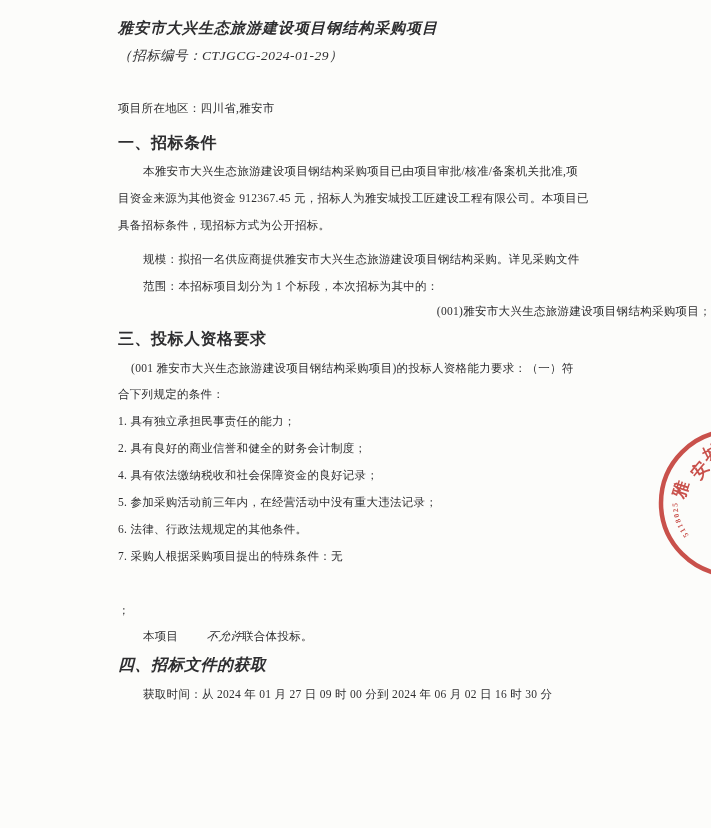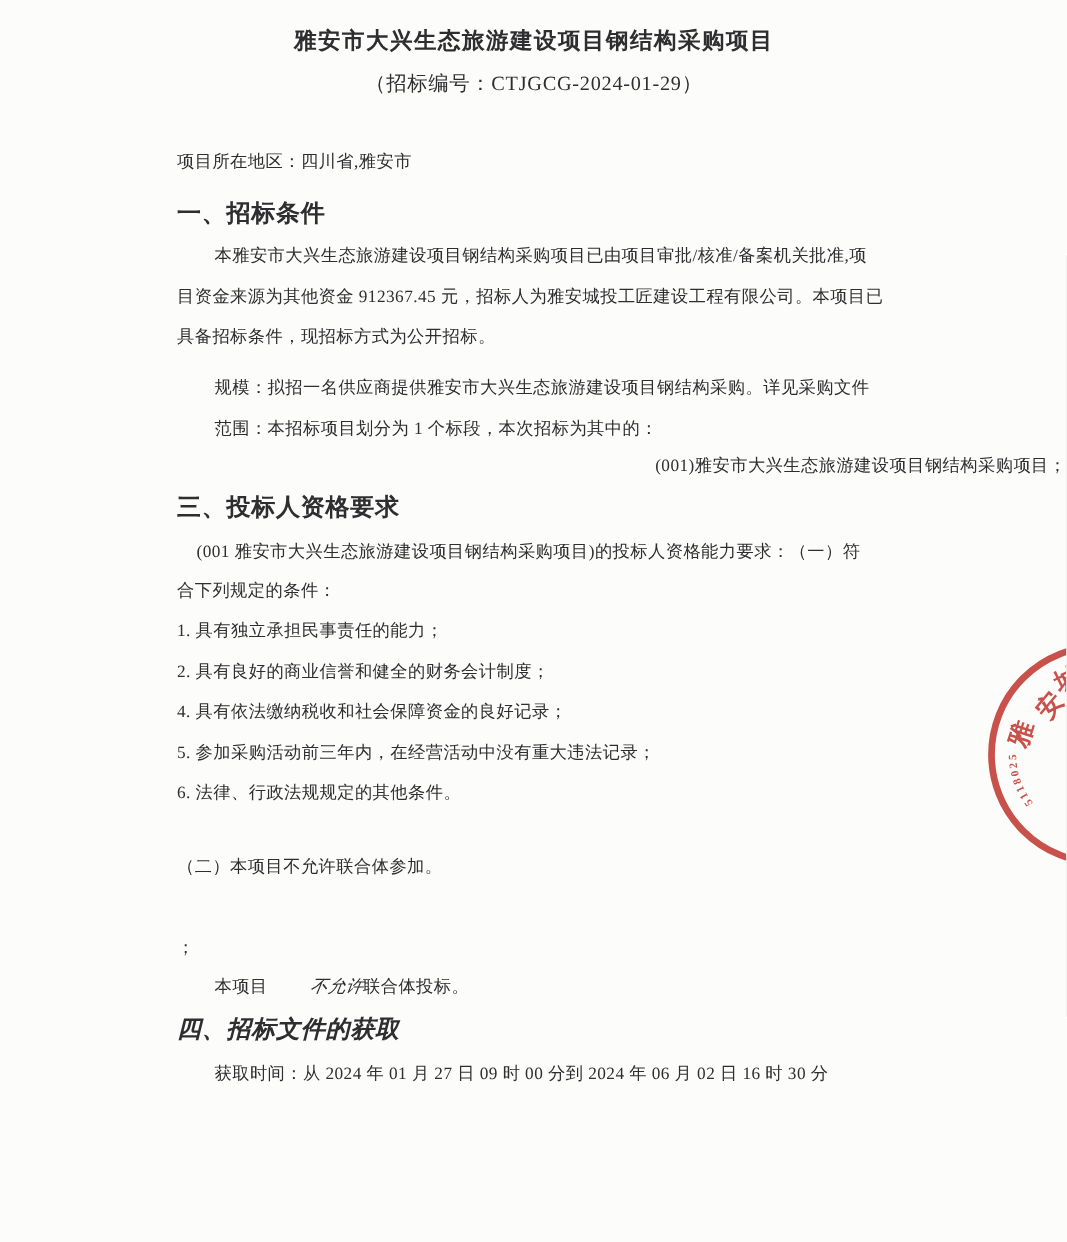--- a/index.html
+++ b/index.html
@@ -8,21 +8,21 @@
     width:711px;height:828px;
     margin:0 auto;
     background:#fcfcfa;
     overflow:hidden;
     font-family:"Liberation Serif","DejaVu Serif",serif;
     color:#2e2e30;
     box-sizing:border-box;
     padding:18px 0 0 118px;
   }
   .line{font-size:11.5px;line-height:20px;white-space:nowrap;letter-spacing:.3px;}
-  .center{width:476px;text-align:center;white-space:nowrap;}
+  .center{width:476px;text-align:left;white-space:nowrap;font-style:italic;}
   .doc-title{font-size:15px;font-weight:bold;line-height:20px;letter-spacing:1px;}
   .bid-no{font-size:13.5px;line-height:20px;margin-top:8px;letter-spacing:.5px;}
   .location{margin-top:32px;}
   .sec-h{font-size:16px;font-weight:bold;line-height:22px;letter-spacing:.5px;white-space:nowrap;}
   .h1{margin-top:14px;}
   .p1{margin-top:4px;}
   .p1 .line{line-height:27px;}
   .h2{margin-top:-3px;}
   .scale{margin-top:10px;font-family:Liberation Serif, serif;}
   .scope{margin-top:7px;}
@@ -66,22 +66,22 @@
 
   <div class="sec-h h3">三、投标人资格要求</div>
   <div class="line q1 ind-c">(001 雅安市大兴生态旅游建设项目钢结构采购项目)的投标人资格能力要求：（一）符</div>
   <div class="line q2">合下列规定的条件：</div>
 
   <div class="line item">1. 具有独立承担民事责任的能力；</div>
   <div class="line item">2. 具有良好的商业信誉和健全的财务会计制度；</div>
   <div class="line item">4. 具有依法缴纳税收和社会保障资金的良好记录；</div>
   <div class="line item">5. 参加采购活动前三年内，在经营活动中没有重大违法记录；</div>
   <div class="line item">6. 法律、行政法规规定的其他条件。</div>
+  <div class="line item">7. 采购人根据采购项目提出的特殊条件：无</div>
 
-  <div class="line consortium">（二）本项目不允许联合体参加。</div>
   <div class="line semi">；</div>
 
   <div class="line joint ind-a"><span>本项目 </span><span class="em-cn">不允许</span><span>联合体投标。</span></div>
 
   <div class="sec-h h4">四、招标文件的获取</div>
   <div class="line time ind-a">获取时间：从 2024 年 01 月 27 日 09 时 00 分到 2024 年 06 月 02 日 16 时 30 分</div>
 
   <svg id="seal" viewBox="0 0 100 155" xmlns="http://www.w3.org/2000/svg">
     <g opacity="0.88">
       <circle cx="122" cy="75" r="72" fill="none" stroke="#c23a34" stroke-width="4.5"></circle>

